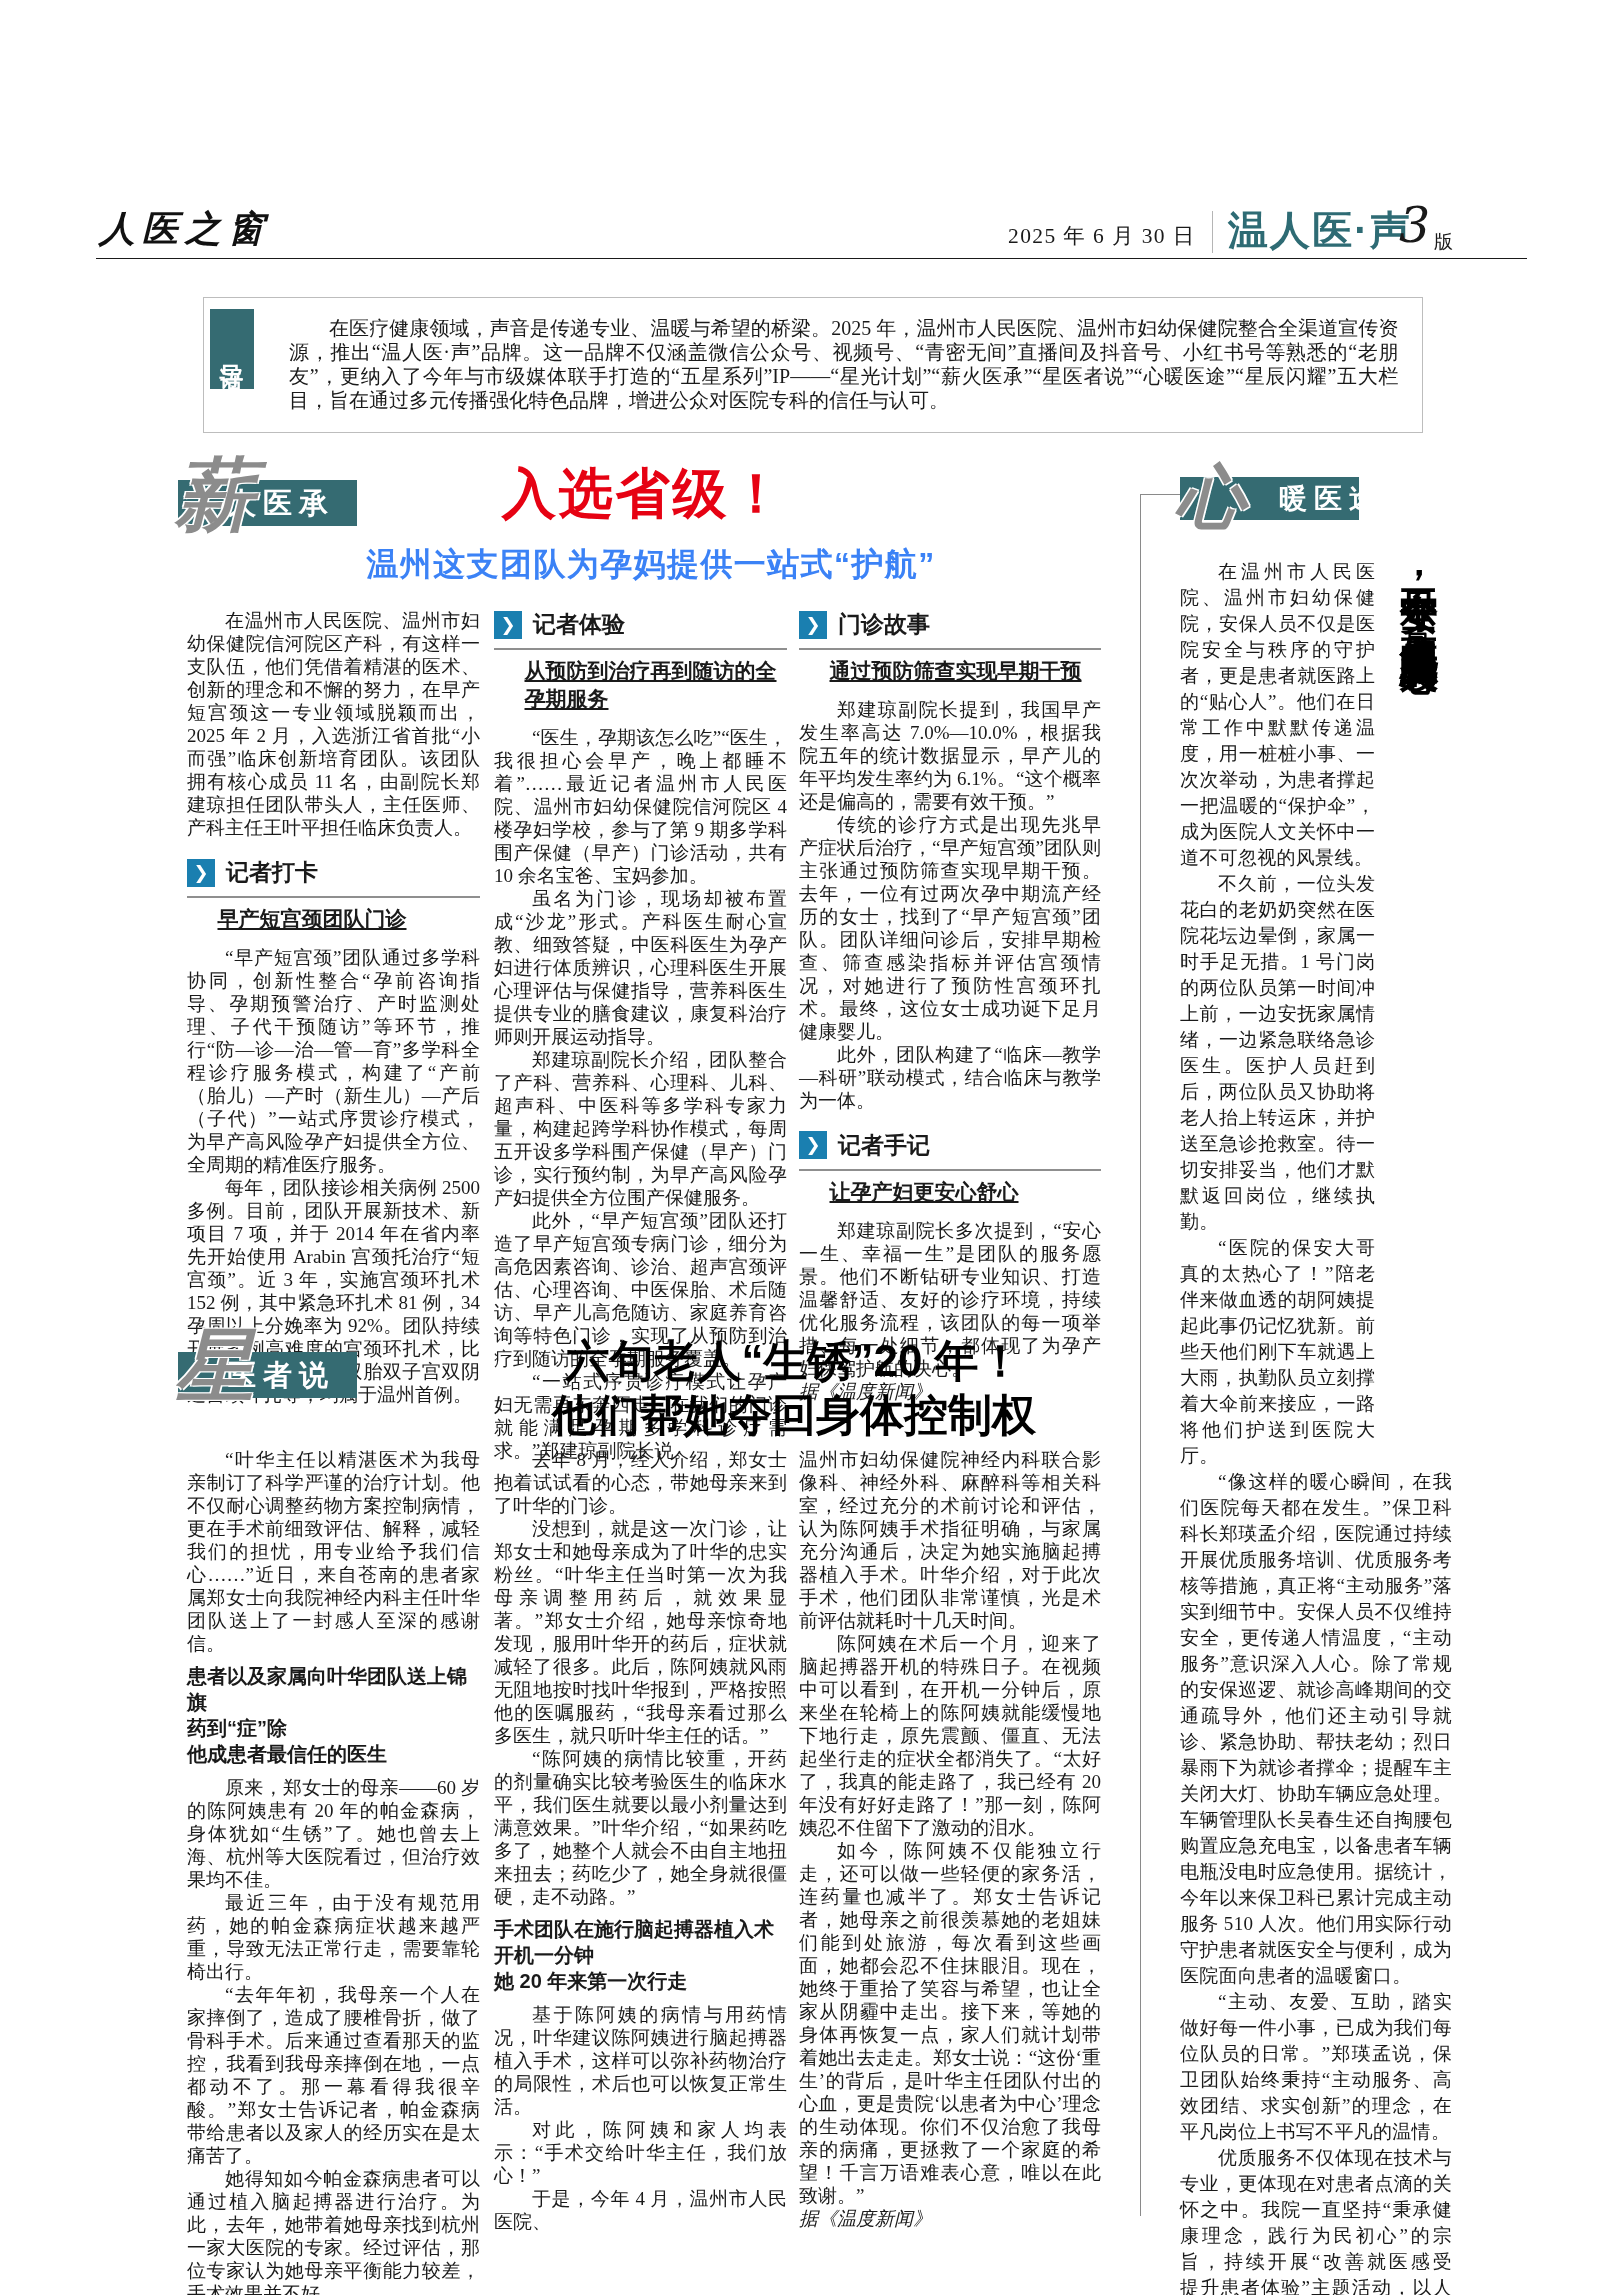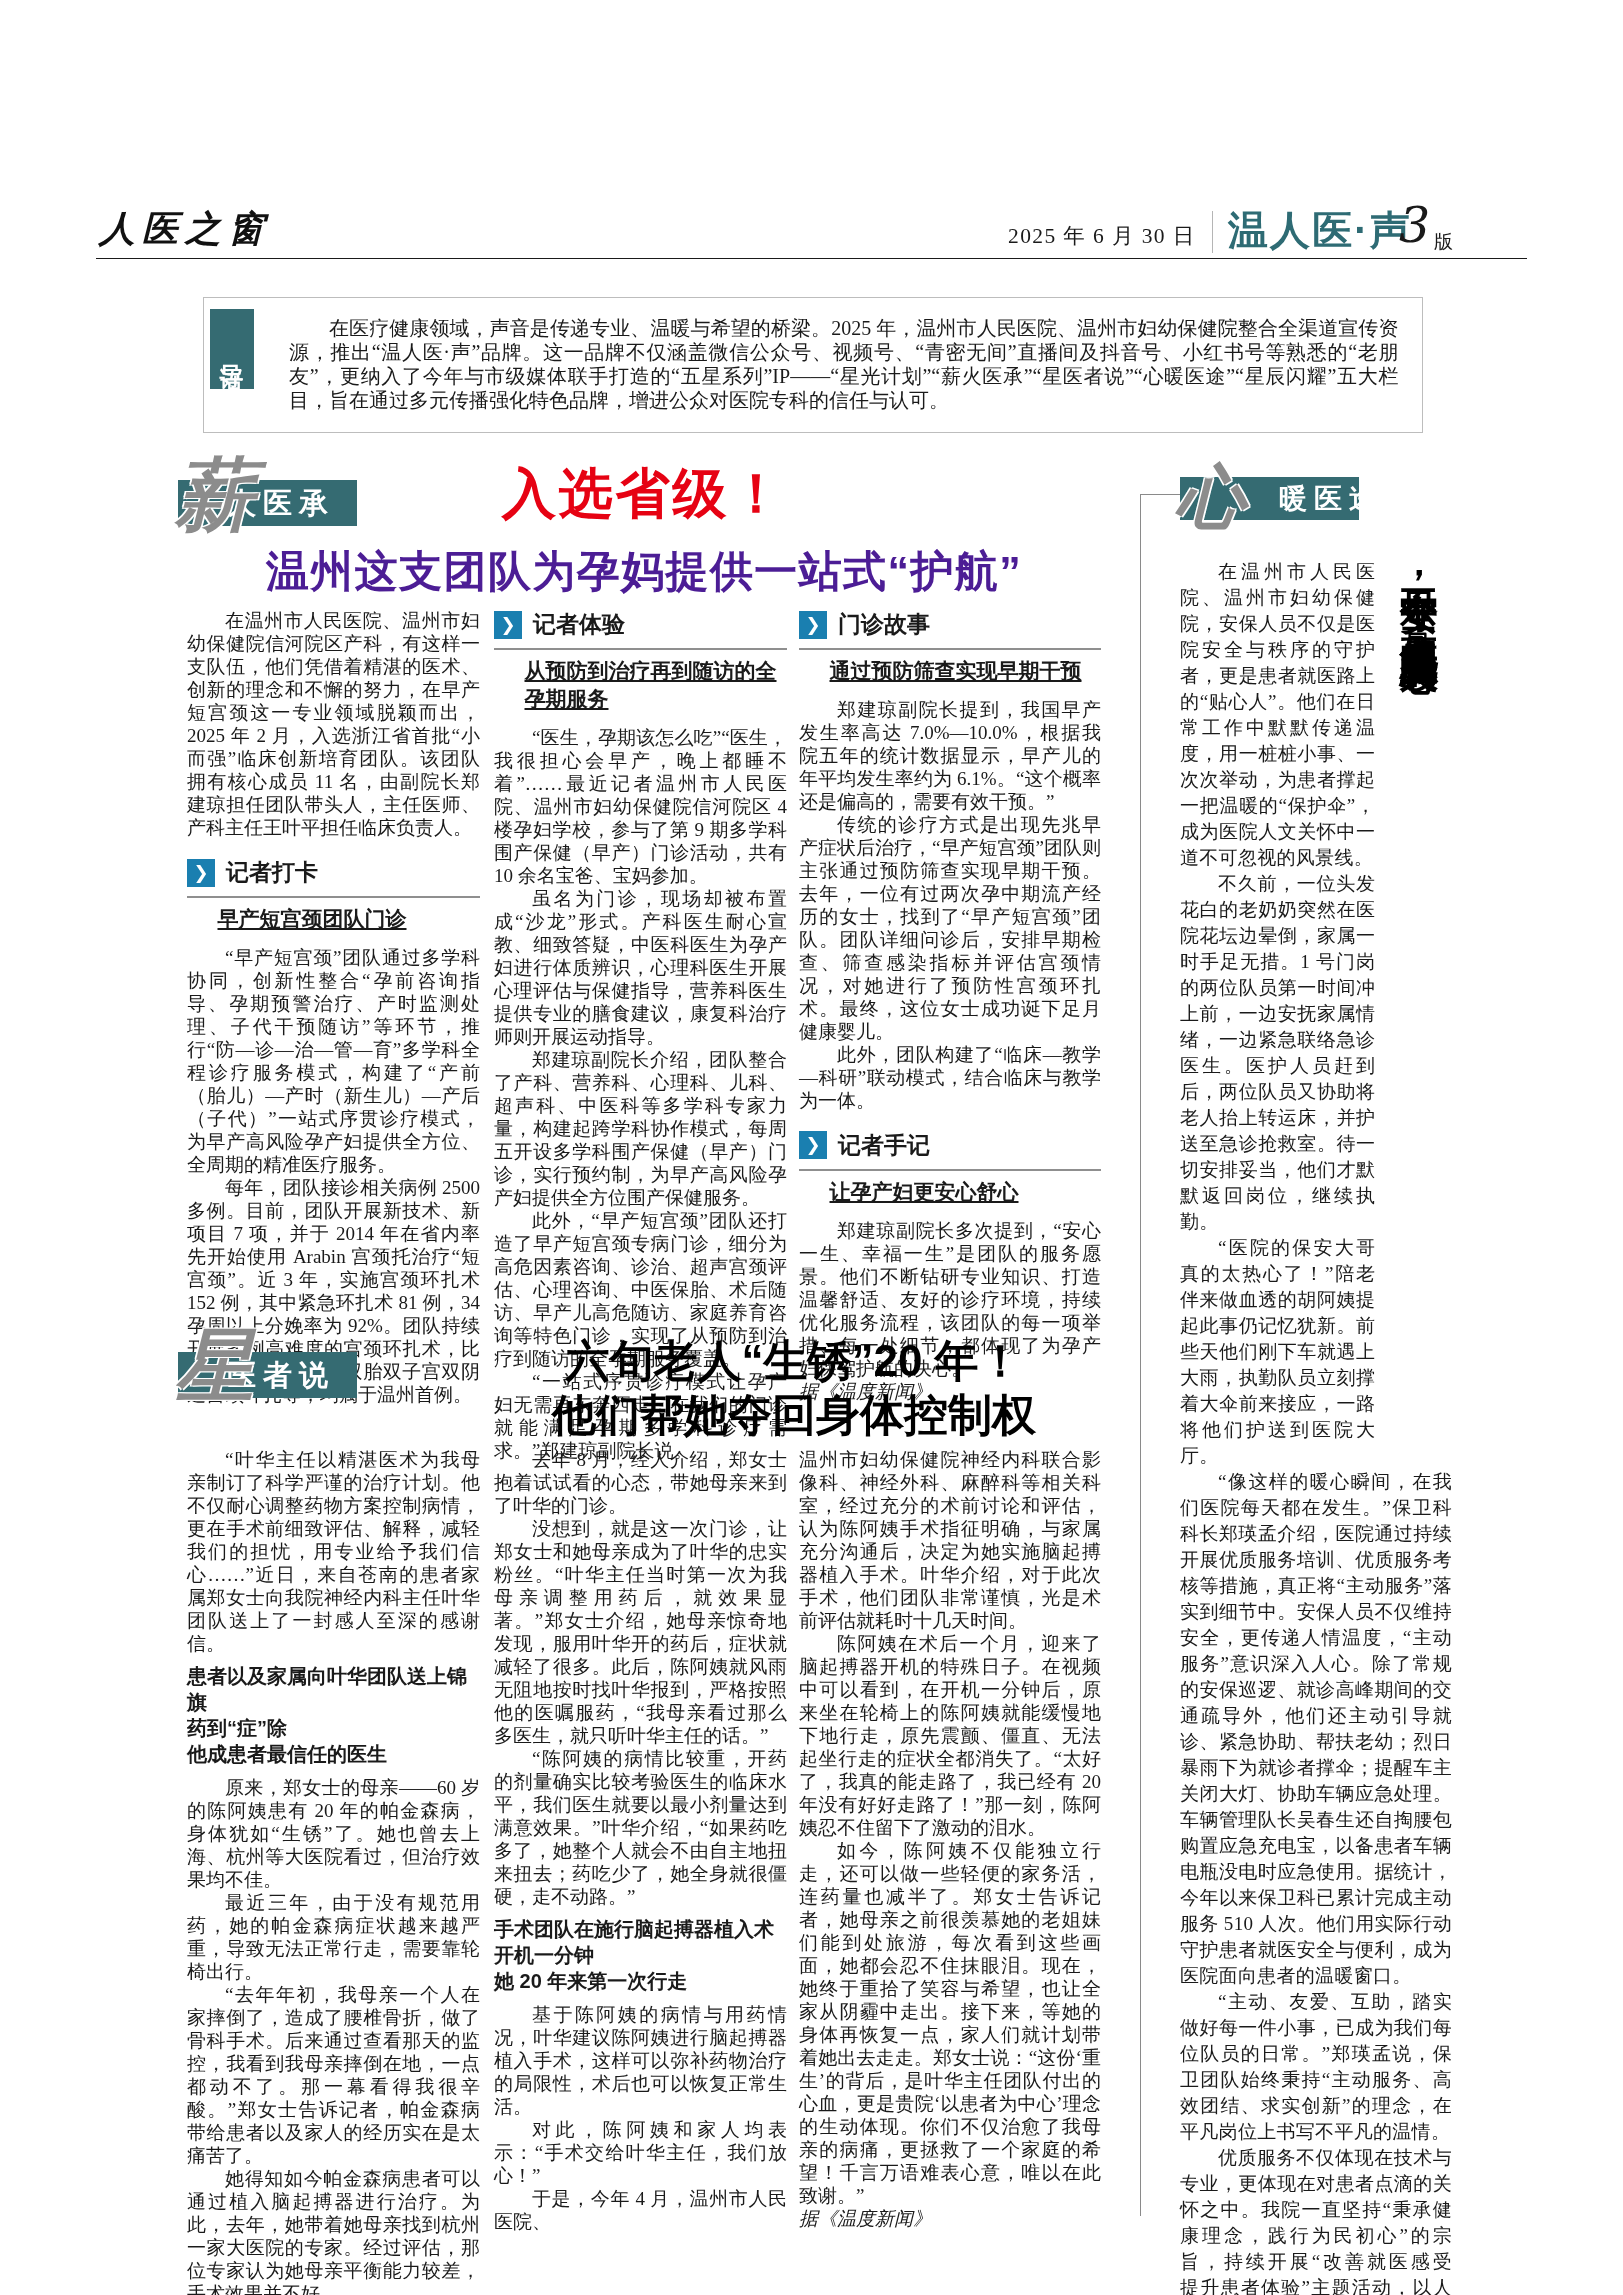--- a/index.html
+++ b/index.html
@@ -29,22 +29,22 @@
   
   .badge{ position:absolute; background:#356b72; height:46px; }
   .badge .blabel{ display:block; color:#fff; font-family:"Liberation Sans","DejaVu Sans",sans-serif;
     font-weight:bold; font-size:29px; line-height:46px; letter-spacing:7px; padding-left:49px; white-space:nowrap;}
   .calli{ position:absolute; font-family:"DejaVu Serif",serif; font-style:italic; font-weight:bold;
     color:#8c8c8c; text-shadow:1.4px 1.4px 0 #fff,-1.4px -1.4px 0 #fff,1.4px -1.4px 0 #fff,-1.4px 1.4px 0 #fff; z-index:3;}
   
   #a1-kicker{ position:absolute; left:187px; top:458px; width:914px; text-align:center;
     font-family:"Liberation Sans","DejaVu Sans",sans-serif; font-weight:bold; font-size:54px;
     color:#e60213; letter-spacing:2.8px;}
-  #a1-title{ position:absolute; left:187px; top:543px; width:914px; text-align:center;
-    font-family:"Liberation Sans","DejaVu Sans",sans-serif; font-weight:bold; font-size:43px; color:#4c1d95; letter-spacing:1.4px;}
+  #a1-title{ position:absolute; left:194px; top:543px; width:914px; text-align:center;
+    font-family:"Liberation Sans","DejaVu Sans",sans-serif; font-weight:bold; font-size:32px; color:#3b82f6; letter-spacing:1.4px;}
   .col{ position:absolute; top:609px; }
   #a1c1{ left:187px;  width:293px; }
   #a1c2{ left:494px;  width:293px; }
   #a1c3{ left:799px; width:302px; }
   .col p, .bcol p { margin:0; font-size:19px; line-height:23px; text-align:justify; }
   p.indent{ text-indent:2em; }
   .sec{ display:flex; align-items:center; gap:11px; border-bottom:2.1px solid #8f8f8f;
     padding-bottom:8.3px; margin:18px 0 7px 0;}
   .sec.first{ margin-top:0; }
   .sec .arrow{ flex:0 0 auto; width:28px; height:28px; background:#1a7fb0; color:#fff;

